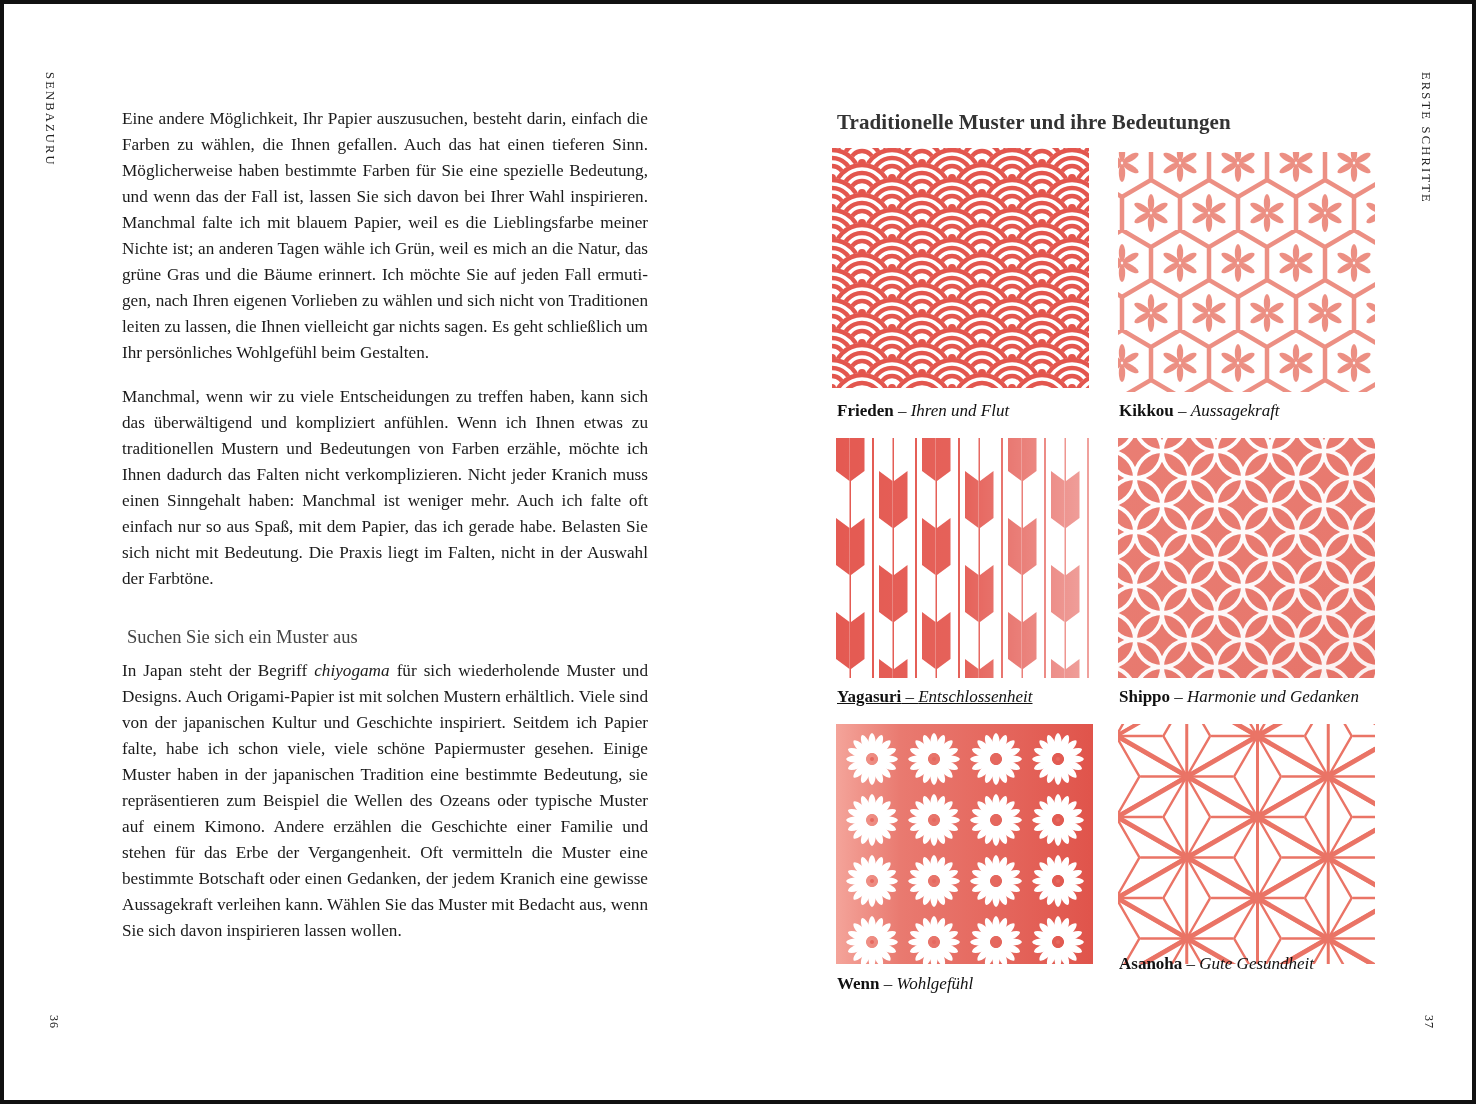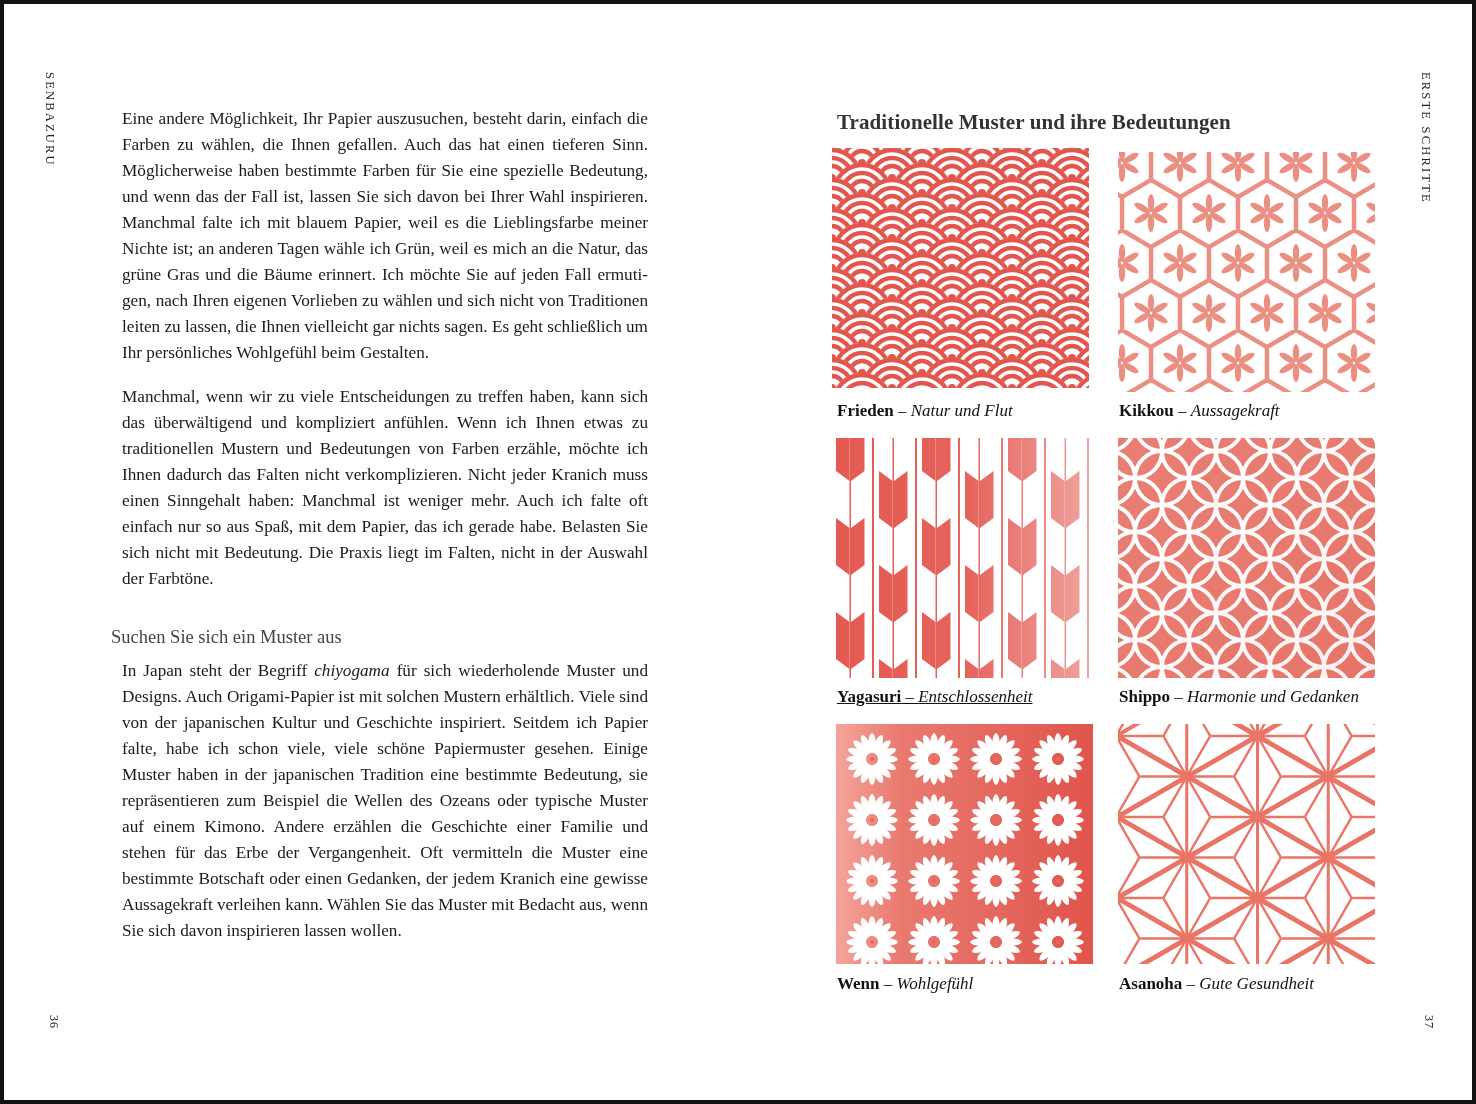--- a/index.html
+++ b/index.html
@@ -23,21 +23,21 @@
   .folio-left { left: 42px; top: 1011px; }
   .folio-right { left: 1417px; top: 1011px; }
 
   .text-col {
     position: absolute; left: 107px; top: 102px; width: 537px;
     font-size: 17.2px; line-height: 26px; text-align: justify;
     hyphens: manual;
   }
   .text-col p { margin: 0 0 18px 11px; }
   .text-col h2 {
-    margin: 33px 0 9px 0; font-weight: normal; font-size: 18.5px;
+    margin: 33px 0 9px 16px; font-weight: normal; font-size: 18.5px;
     color: #444; line-height: 24px;
   }
   .text-col em { font-style: italic; }
 
   .right-title {
     position: absolute; left: 833px; top: 106px;
     font-size: 21px; font-weight: bold; color: #333; margin: 0;
     letter-spacing: 0.1px;
   }
   .tile {
@@ -960,21 +960,21 @@
           <g>
             <circle cx="300" cy="270" r="30" fill="#fff"></circle>
             <circle cx="300" cy="270" r="28" fill="none" stroke="#e3564e" stroke-width="4.4"></circle>
             <circle cx="300" cy="270" r="20" fill="none" stroke="#e3564e" stroke-width="4.4"></circle>
             <circle cx="300" cy="270" r="12" fill="none" stroke="#e3564e" stroke-width="4.4"></circle>
             <circle cx="300" cy="270" r="4" fill="#e3564e"></circle>
           </g>
         </g>
     </svg>
   </div>
-  <div class="caption" style="left:833px;top:397px;"><b>Frieden</b><span> – </span><i>Natur und Flut</i></div>
+  <div class="caption" style="left:833px;top:397px;"><b>Frieden</b><span> – </span><i>Ihren und Flut</i></div>
 
   <div class="tile" style="left:1114px;top:148px;">
     <svg viewBox="0 0 257 240" preserveAspectRatio="none">
       <defs>
         <g id="kflower" fill="#ec8f83">
           <ellipse cx="0" cy="-10" rx="3.2" ry="9"></ellipse>
           <ellipse cx="0" cy="-10" rx="3.2" ry="9" transform="rotate(60)"></ellipse>
           <ellipse cx="0" cy="-10" rx="3.2" ry="9" transform="rotate(120)"></ellipse>
           <ellipse cx="0" cy="-10" rx="3.2" ry="9" transform="rotate(180)"></ellipse>
           <ellipse cx="0" cy="-10" rx="3.2" ry="9" transform="rotate(240)"></ellipse>
@@ -1978,15 +1978,15 @@
           <line x1="351.75" y1="457.5" x2="374.66503218413624" y2="497.19" stroke-width="2.4"></line>
           <line x1="351.75" y1="457.5" x2="328.83496781586376" y2="497.19" stroke-width="2.4"></line>
           <line x1="351.75" y1="457.5" x2="305.9199356317275" y2="457.5" stroke-width="2.4"></line>
           <line x1="351.75" y1="457.5" x2="328.8349678158637" y2="417.81" stroke-width="2.4"></line>
           <line x1="351.75" y1="457.5" x2="374.66503218413624" y2="417.81" stroke-width="2.4"></line>
           <line x1="351.75" y1="457.5" x2="397.5800643682725" y2="457.50000000000006" stroke-width="2.4"></line>
           <circle cx="351.75" cy="457.5" r="4" fill="#ea7466" stroke="none"></circle>
         </g>
     </svg>
   </div>
-  <div class="caption" style="left:1115px;top:970px;"><b>Asanoha</b><span> – </span><i>Gute Gesundheit</i></div>
+  <div class="caption" style="left:1115px;top:950px;"><b>Asanoha</b><span> – </span><i>Gute Gesundheit</i></div>
 
 </div>
 
 </body></html>

